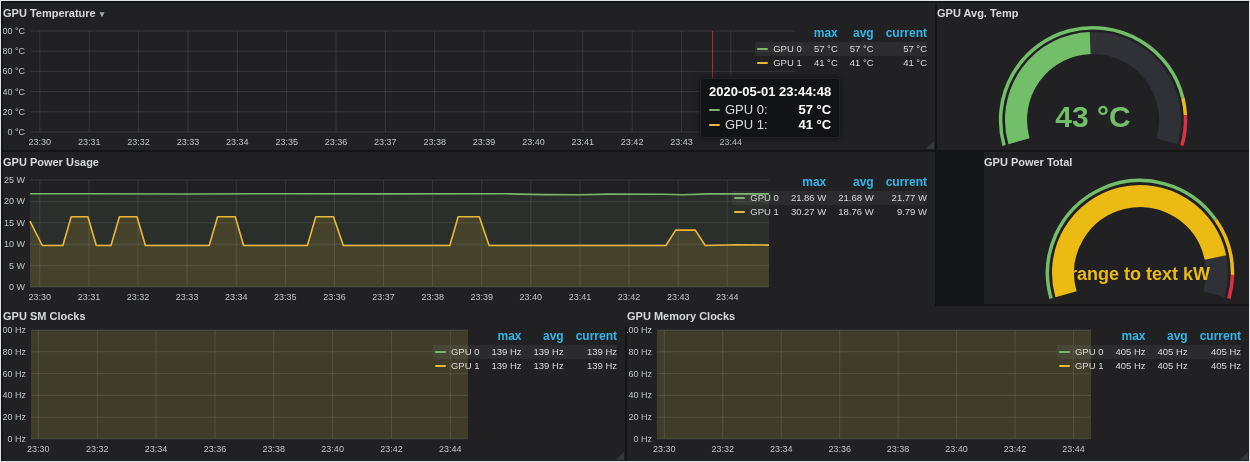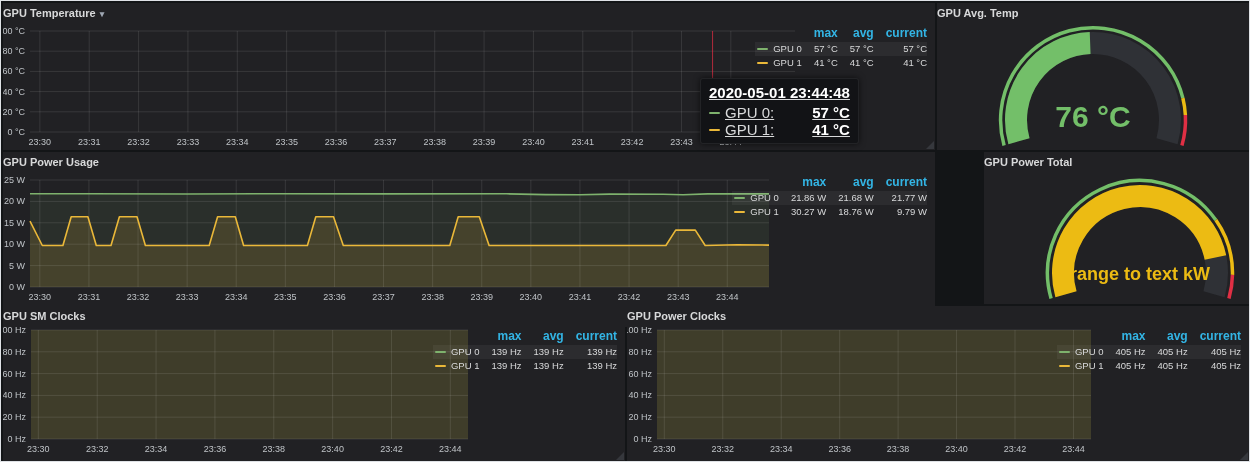--- a/index.html
+++ b/index.html
@@ -34,22 +34,22 @@
     padding:1px 0 1px 12px;font-size:12px;
   }
   table.legend td{text-align:right;padding:1px 0 1px 12px;white-space:nowrap;}
   table.legend td.name{text-align:left;padding-left:2px;padding-right:0;cursor:pointer;}
   table.legend tr.striped{background:rgba(255,255,255,0.05);}
   .dash{display:inline-block;width:11px;height:2px;vertical-align:middle;margin-right:5px;border-radius:1px;}
 
   #tooltip{
     position:absolute;left:697px;top:75px;z-index:5;
     background:#121316;border:1px solid rgba(255,255,255,0.07);
-    border-radius:3px;padding:5px 8px;font-size:15px;color:#d8d9da;
-    white-space:nowrap;box-shadow:0 0 6px rgba(0,0,0,0.6);text-decoration:underline;
+    border-radius:3px;padding:5px 8px;font-size:13px;color:#d8d9da;
+    white-space:nowrap;box-shadow:0 0 6px rgba(0,0,0,0.6);
   }
   .tt-time{font-weight:bold;color:#ffffff;margin-bottom:3px;}
   .tt-row{display:flex;align-items:center;}
   .tt-name{margin-right:6px;}
   .tt-val{font-weight:bold;color:#ffffff;margin-left:auto;padding-left:10px;}
 
   .gauge-value{
     position:absolute;left:0;right:0;text-align:center;font-weight:bold;z-index:2;
   }
   #avgtemp-value{top:97px;font-size:30px;}
@@ -159,21 +159,21 @@
     <div class="panel-title">
       <span>GPU Avg. Temp</span>
     </div>
     <svg class="chart-svg" width="312" height="147" viewBox="0 0 312 147">
         <path d="M 81.98 138.22 A 77 77 0 1 1 230.02 138.22" fill="none" stroke="#2f3136" stroke-width="22" stroke-linecap="butt"></path>
         <path d="M 81.98 138.22 A 77 77 0 0 1 153.15 40.05" fill="none" stroke="#73bf69" stroke-width="22" stroke-linecap="butt"></path>
         <path d="M 67.08 142.50 A 92.5 92.5 0 1 1 245.88 95.12" fill="none" stroke="#73bf69" stroke-width="3.5" stroke-linecap="butt"></path>
         <path d="M 245.88 95.12 A 92.5 92.5 0 0 1 248.37 112.03" fill="none" stroke="#ecbb13" stroke-width="3.5" stroke-linecap="butt"></path>
         <path d="M 248.37 112.03 A 92.5 92.5 0 0 1 244.92 142.50" fill="none" stroke="#e02f44" stroke-width="3.5" stroke-linecap="butt"></path>
       </svg>
-    <div class="gauge-value" id="avgtemp-value" style="color: rgb(115, 191, 105);">76 °C</div>
+    <div class="gauge-value" id="avgtemp-value" style="color: rgb(115, 191, 105);">43 °C</div>
   </div>
 
   <div class="panel" id="p-power">
     <div class="panel-title">
       <span>GPU Power Usage</span>
     </div>
     <svg class="chart-svg" width="932" height="152" viewBox="0 0 932 152">
         <polygon points="27.0,135 27.0,41.7 85.9,41.7 184.1,42.0 282.3,41.7 380.5,41.9 503.3,41.8 542.6,42.6 577.0,42.8 606.4,42.1 660.4,42.3 680.1,42.8 704.6,41.9 766.0,41.9 766.0,135" fill="#7eb26d" fill-opacity="0.1"></polygon>
         <polygon points="27.0,135 27.0,69.1 39.3,93.5 59.9,93.5 68.2,64.8 84.9,64.8 93.3,93.5 108.0,93.5 116.4,64.8 134.0,64.8 142.4,93.5 206.2,93.5 214.6,64.8 232.3,64.8 240.6,93.5 304.4,93.5 312.8,64.8 330.5,64.8 340.3,93.5 446.8,93.5 455.2,64.8 476.3,64.8 486.1,93.5 662.9,93.5 672.7,78.1 692.3,78.1 702.2,93.5 734.1,92.8 766.0,93.1 766.0,135" fill="#eab839" fill-opacity="0.14"></polygon>
         <line x1="27" x2="766" y1="135" y2="135" stroke="rgba(255,255,255,0.10)" stroke-width="1"></line>
@@ -320,21 +320,21 @@
           <td>139 Hz</td>
           <td>139 Hz</td>
         </tr>
       </tbody>
     </table>
     <div class="resize-handle"></div>
   </div>
 
   <div class="panel" id="p-mem">
     <div class="panel-title">
-      <span>GPU Power Clocks</span>
+      <span>GPU Memory Clocks</span>
     </div>
     <svg class="chart-svg" width="622" height="155" viewBox="0 0 622 155">
         <rect x="30" y="24" width="434" height="109" fill="#7eb26d" fill-opacity="0.07"></rect>
         <rect x="30" y="24" width="434" height="109" fill="#eab839" fill-opacity="0.13"></rect>
         <line x1="30" x2="464" y1="133" y2="133" stroke="rgba(255,255,255,0.10)" stroke-width="1"></line>
         <line x1="30" x2="464" y1="111.2" y2="111.2" stroke="rgba(255,255,255,0.10)" stroke-width="1"></line>
         <line x1="30" x2="464" y1="89.4" y2="89.4" stroke="rgba(255,255,255,0.10)" stroke-width="1"></line>
         <line x1="30" x2="464" y1="67.60000000000001" y2="67.60000000000001" stroke="rgba(255,255,255,0.10)" stroke-width="1"></line>
         <line x1="30" x2="464" y1="45.8" y2="45.8" stroke="rgba(255,255,255,0.10)" stroke-width="1"></line>
         <line x1="30" x2="464" y1="24" y2="24" stroke="rgba(255,255,255,0.10)" stroke-width="1"></line>

